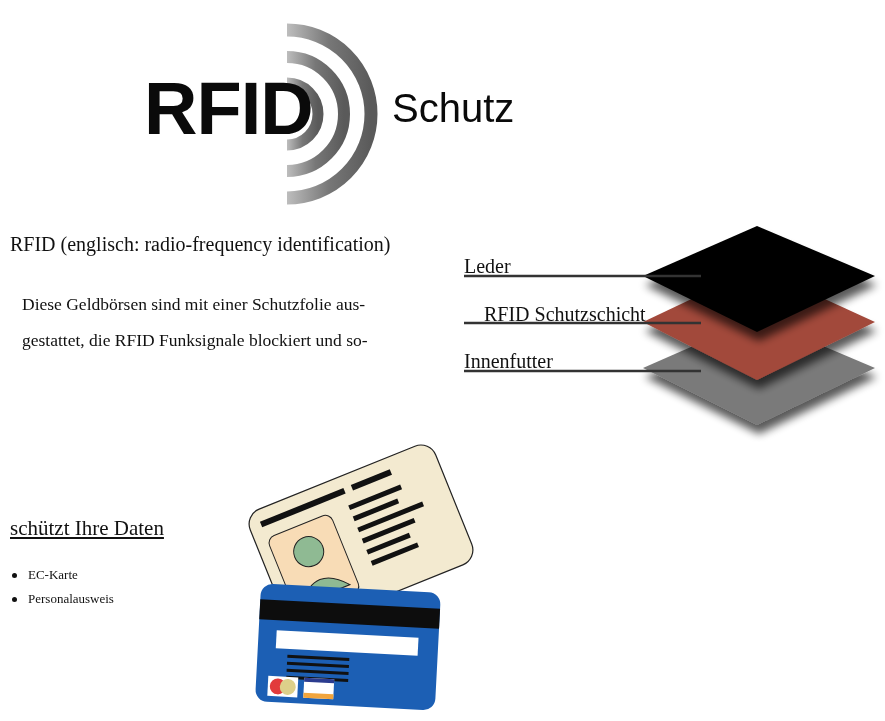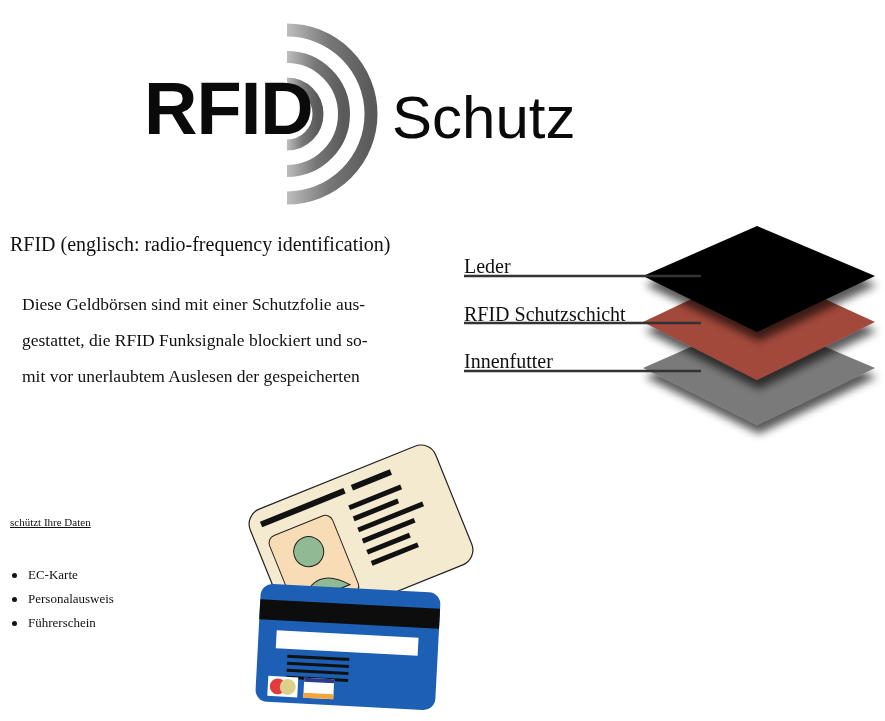--- a/index.html
+++ b/index.html
@@ -7,29 +7,29 @@
       width: 885px; height: 721px; background: #ffffff; position: relative; overflow: hidden;
       font-family: "Liberation Serif", "DejaVu Serif", serif; color: #111;
     }
     .abs { position: absolute; }
     .logo-rfid {
       left: 144px; top: 72px; font-family: Liberation Sans, sans-serif;
       font-weight: bold; font-size: 74px; letter-spacing: -1px; color: #0a0a0a; line-height: 1;
     }
     .logo-schutz {
       left: 392px; top: 88px; font-family: "Liberation Sans", "DejaVu Sans", sans-serif;
-      font-size: 60px; color: #0a0a0a; line-height: 1;
+      font-size: 40px; color: #0a0a0a; line-height: 1;
     }
     .intro { left: 10px; top: 232px; font-size: 20px; line-height: 24px; white-space: nowrap; }
     .desc { left: 10px; top: 280px; font-size: 17.5px; line-height: 24px; white-space: nowrap; }
     .desc div { margin: 12px; }
     .layer-label {
       font-size: 20px; line-height: 1; white-space: nowrap; color: #111;
     }
-    .protect-title { left: 10px; top: 516px; font-size: 11px; text-decoration: underline; }
+    .protect-title { left: 10px; top: 516px; font-size: 21px; text-decoration: underline; }
     .protect-list { left: 10px; top: 563px; margin: 0; padding: 0; list-style: none; font-size: 13px; line-height: 24px; }
     .protect-list li { position: relative; padding-left: 18px; }
     .protect-list li::before {
       content: ""; position: absolute; left: 2px; top: 10px; width: 5px; height: 5px; border-radius: 50%; background: #111;
     }
     svg { position: absolute; left: 0; top: 0; }
   </style>
 </head>
 <body>
 
@@ -47,21 +47,20 @@
     <path d="M287 83 A 31 31 0 0 1 287 145" fill="none" stroke="url(#waveGrad)" stroke-width="11"></path>
   </svg>
 </div>
 <div class="abs logo-rfid">RFID</div>
 <div class="abs logo-schutz">Schutz</div>
 
 <div class="abs intro">RFID (englisch: radio-frequency identification)</div>
 <div class="abs desc">
   <div>Diese Geldbörsen sind mit einer Schutzfolie aus-</div>
   <div>gestattet, die RFID Funksignale blockiert und so-</div>
-  <div>mit vor unerlaubtem Auslesen der gespeicherten</div>
 </div>
 
 <svg width="885" height="721">
   <defs>
     <filter id="shadow" x="-20%" y="-20%" width="140%" height="160%">
       <feGaussianBlur in="SourceAlpha" stdDeviation="4"></feGaussianBlur>
       <feOffset dx="2" dy="9" result="off"></feOffset>
       <feComponentTransfer>
           <feFuncA type="linear" slope="0.65"></feFuncA>
         </feComponentTransfer>
@@ -78,28 +77,27 @@
     <polygon points="757,268 875,322 757,380 643,322" fill="#a2483a" filter="url(#shadow)"></polygon>
   </g>
   <g>
     <polygon points="757,226 875,276 757,332 643,276" fill="#000000" filter="url(#shadow)"></polygon>
   </g>
   <line x1="464" y1="276" x2="701" y2="276" stroke="#333" stroke-width="2.5"></line>
   <line x1="464" y1="323" x2="701" y2="323" stroke="#333" stroke-width="2.5"></line>
   <line x1="464" y1="371" x2="701" y2="371" stroke="#333" stroke-width="2.5"></line>
 </svg>
 <div class="abs layer-label" style="left:464px; top:256px;">Leder</div>
-<div class="abs layer-label" style="left:464px; top:304px;">RFID Schutzschicht</div>
+<div class="abs layer-label" style="left:484px; top:304px;">RFID Schutzschicht</div>
 <div class="abs layer-label" style="left:464px; top:351px;">Innenfutter</div>
 
 <div class="abs protect-title">schützt Ihre Daten</div>
 <ul class="abs protect-list">
   <li>EC-Karte</li>
   <li>Personalausweis</li>
-  <li>Führerschein</li>
 </ul>
 
 <svg width="885" height="721">
 
   <g transform="translate(361,537) rotate(-22)">
     <rect x="-100" y="-64" width="200" height="128" rx="16" fill="#f3ead0" stroke="#222" stroke-width="1.2"></rect>
     <rect x="-88" y="-34" width="68" height="84" rx="8" fill="#f8dcb6" stroke="#222" stroke-width="1"></rect>
     <circle cx="-54" cy="-6" r="15" fill="#8fba93" stroke="#222" stroke-width="1"></circle>
     <path d="M-80 40 Q-54 8 -28 40 Z" fill="#8fba93" stroke="#222" stroke-width="1"></path>
     <rect x="-88" y="-52" width="90" height="6" fill="#111"></rect>

